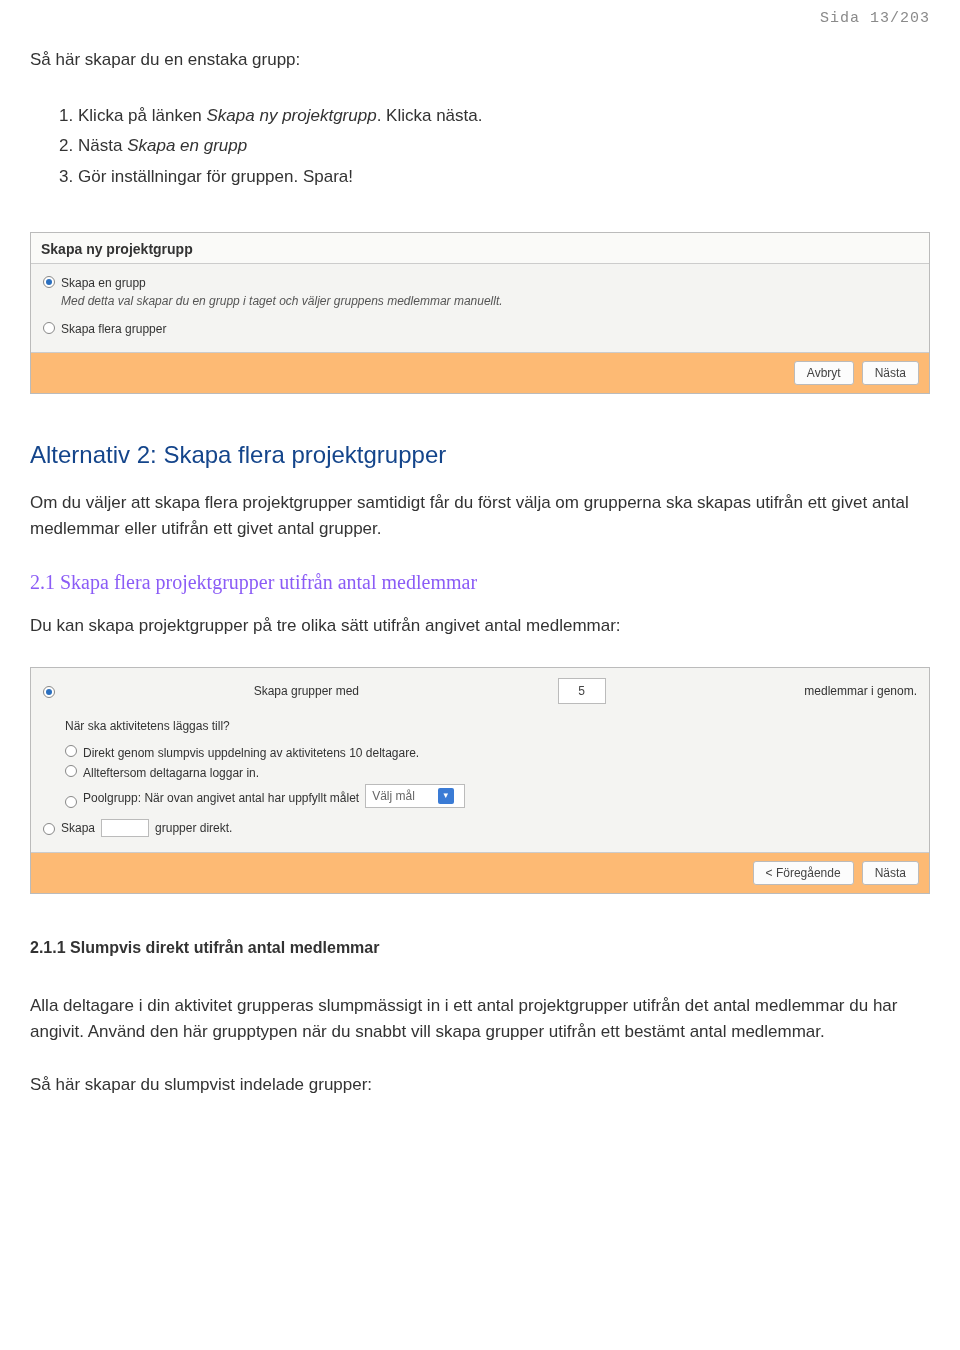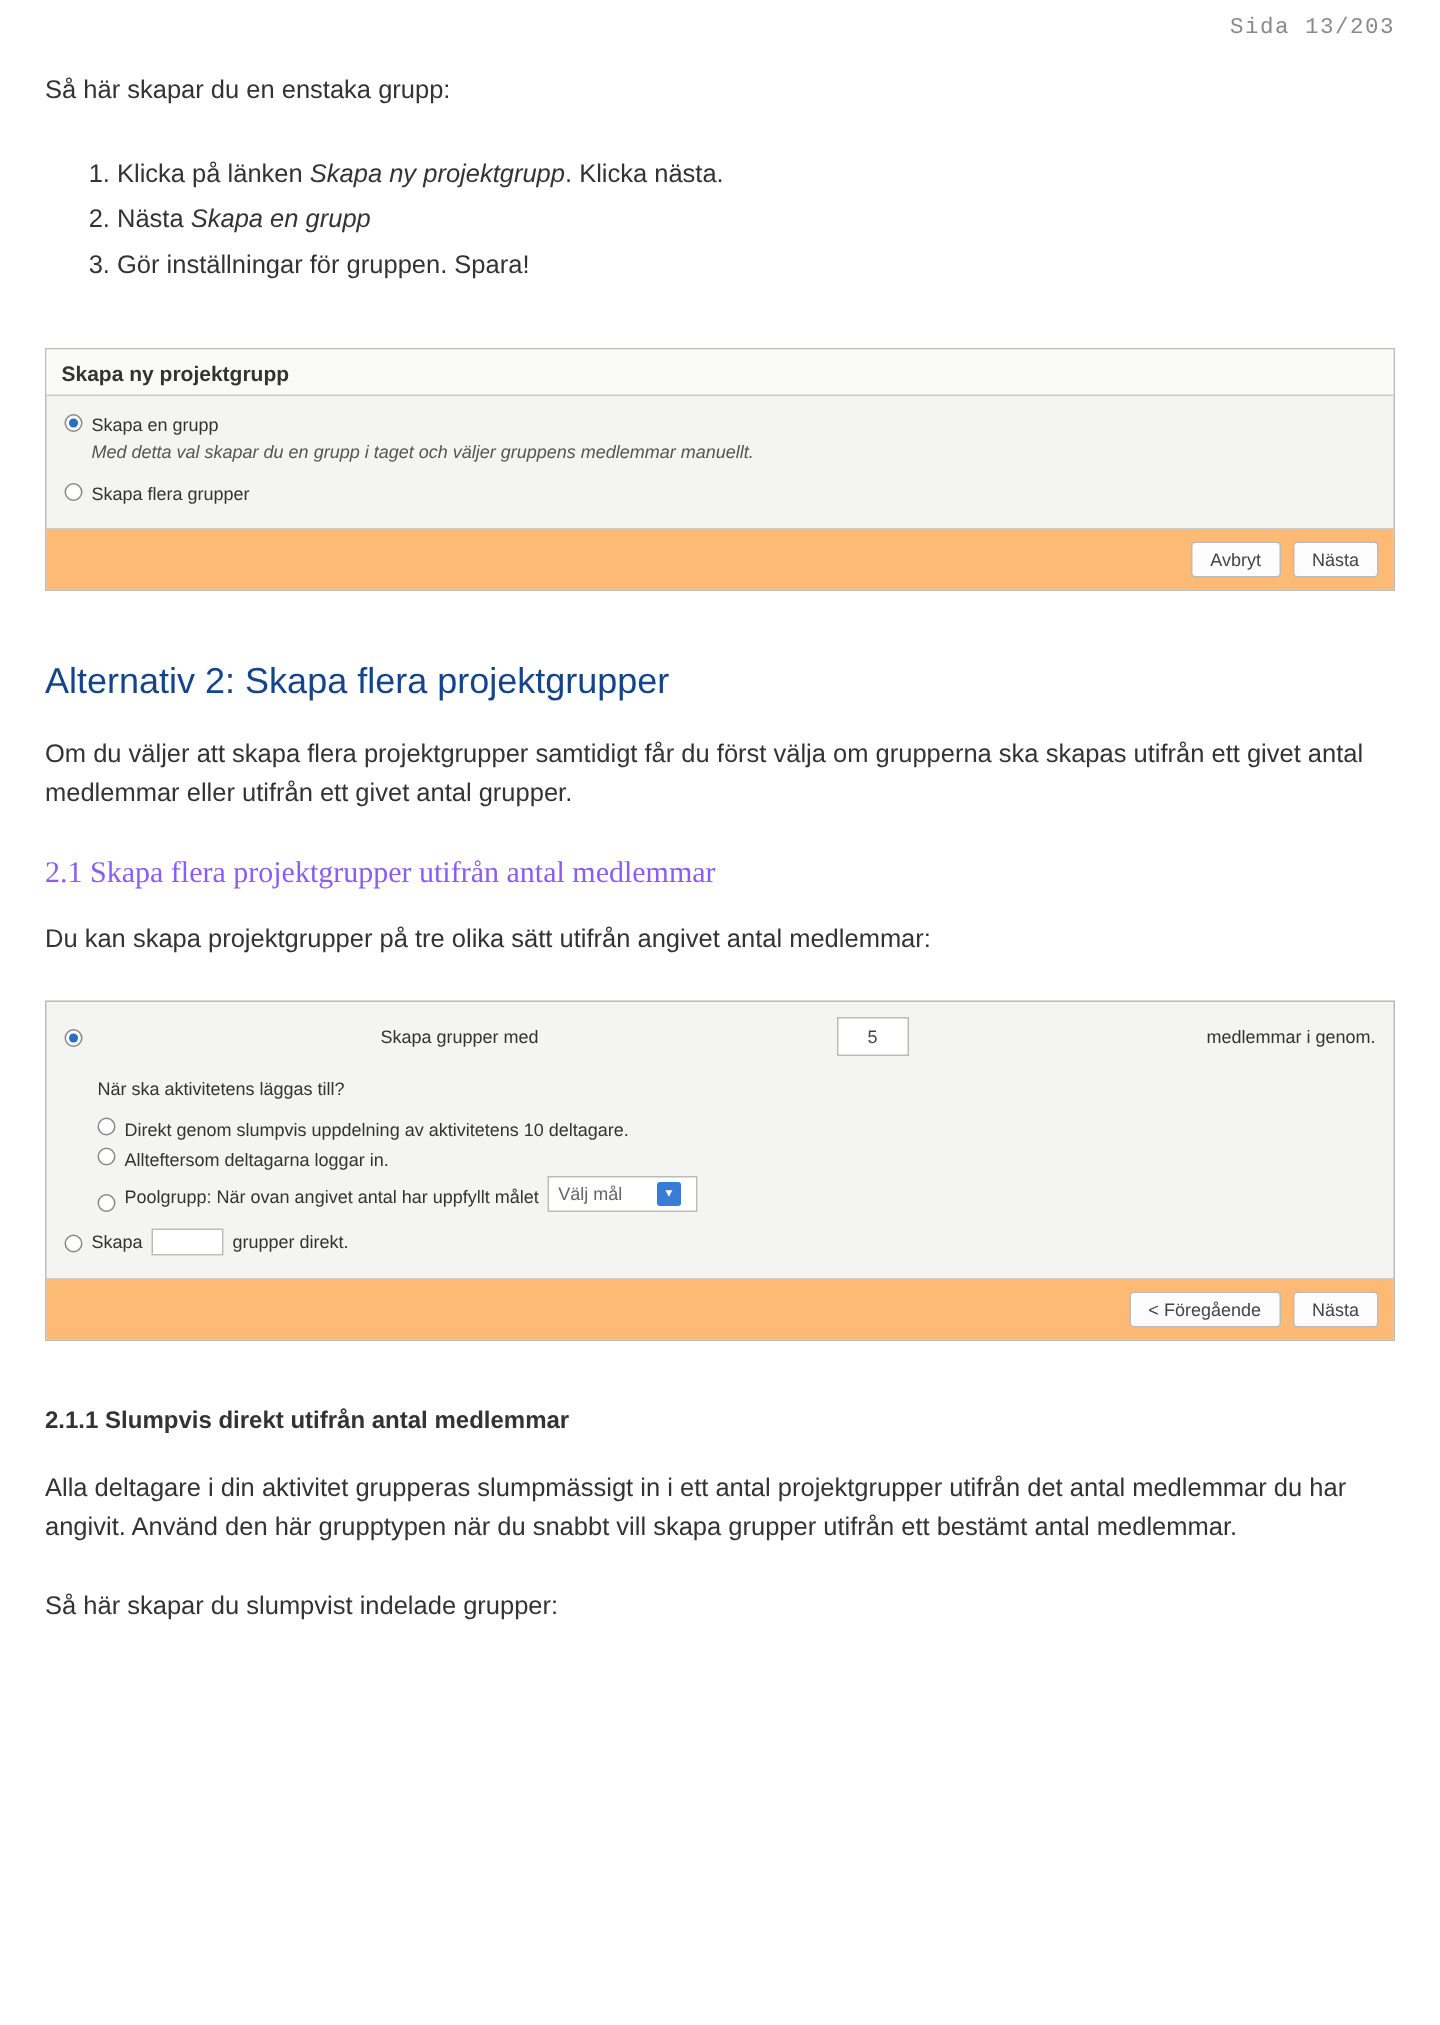--- a/index.html
+++ b/index.html
@@ -104,21 +104,21 @@
     font-size: 20px;
     font-weight: 400;
     margin-bottom: 18px;
     line-height: 1.3;
     font-family: Liberation Serif, serif;
   }
   .small-heading {
     color: #333;
     font-size: 16px;
     font-weight: 600;
-    margin-bottom: 22px;
+    margin-bottom: 36px;
   }
   .dialog2-inner {
     padding: 10px 12px 14px 12px;
     font-size: 12px;
     color: #555;
     line-height: 1.7;
   }
   .indent-block { margin-left: 22px; margin-top: 6px; }
   .field {
     border: 1px solid #bbb;

